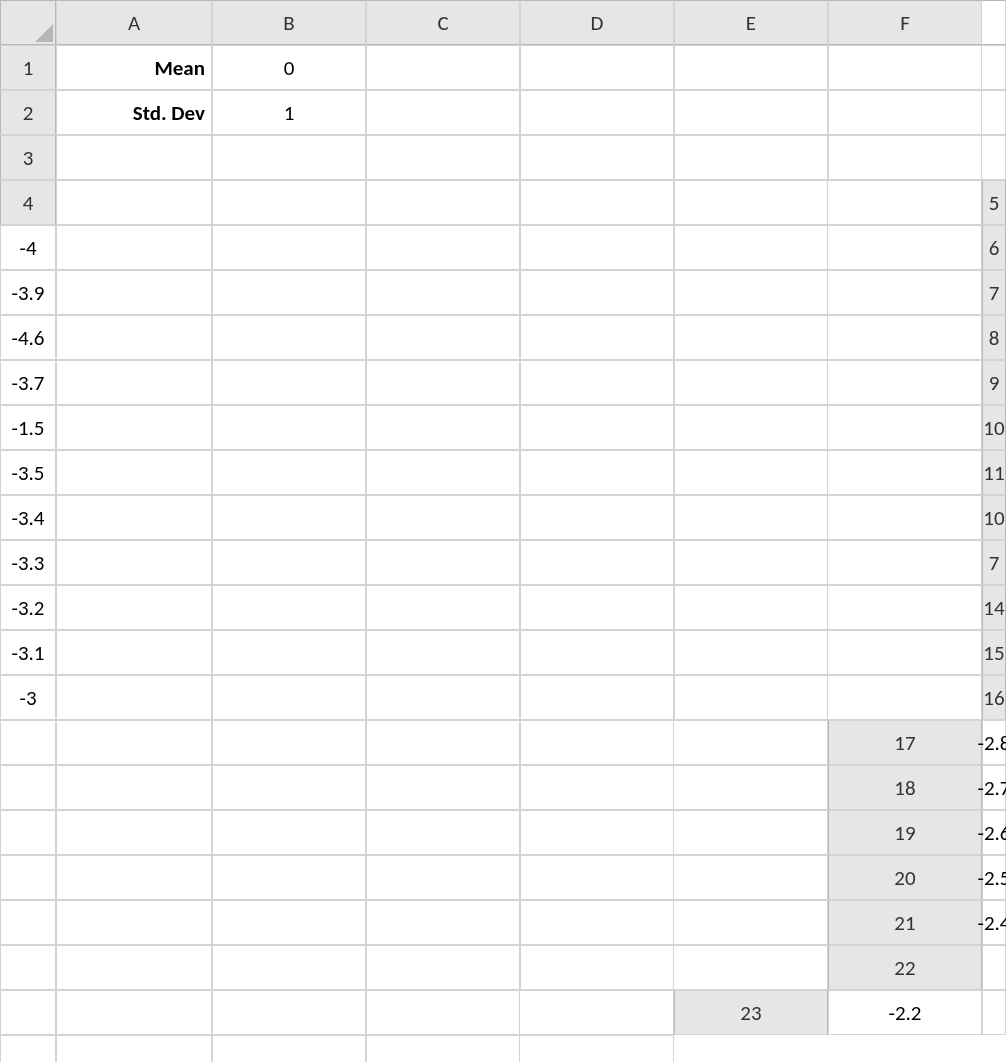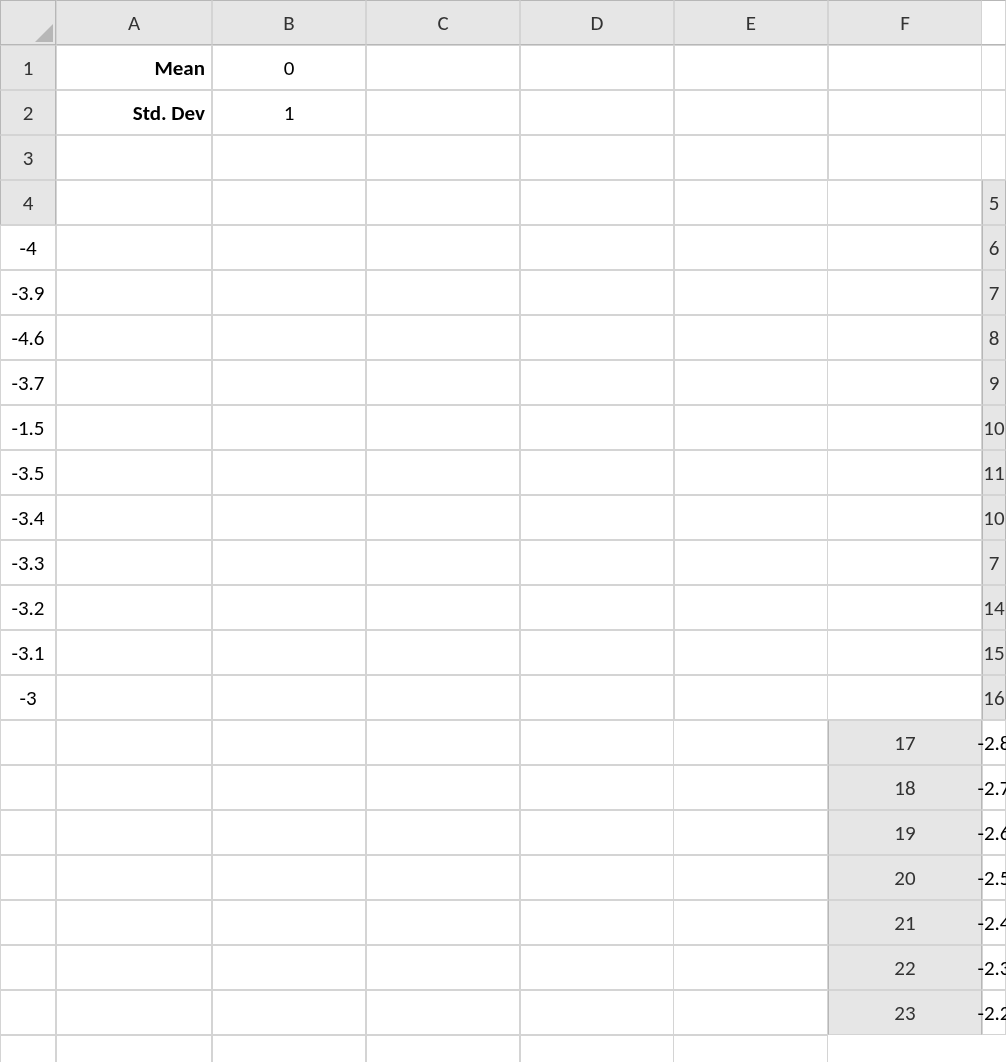--- a/index.html
+++ b/index.html
@@ -285,23 +285,20 @@
     <div class="cell center">
       <span>-2.4</span>
     </div>
     <div class="cell"></div>
     <div class="cell"></div>
     <div class="cell"></div>
     <div class="cell"></div>
     <div class="cell"></div>
     <div class="cell tail"></div>
     <div class="row-header">22</div>
-    <div class="cell center">
-      <span>-2.3</span>
-    </div>
     <div class="cell"></div>
     <div class="cell"></div>
     <div class="cell"></div>
     <div class="cell"></div>
     <div class="cell"></div>
     <div class="cell tail"></div>
     <div class="row-header">23</div>
     <div class="cell center">
       <span>-2.2</span>
     </div>

